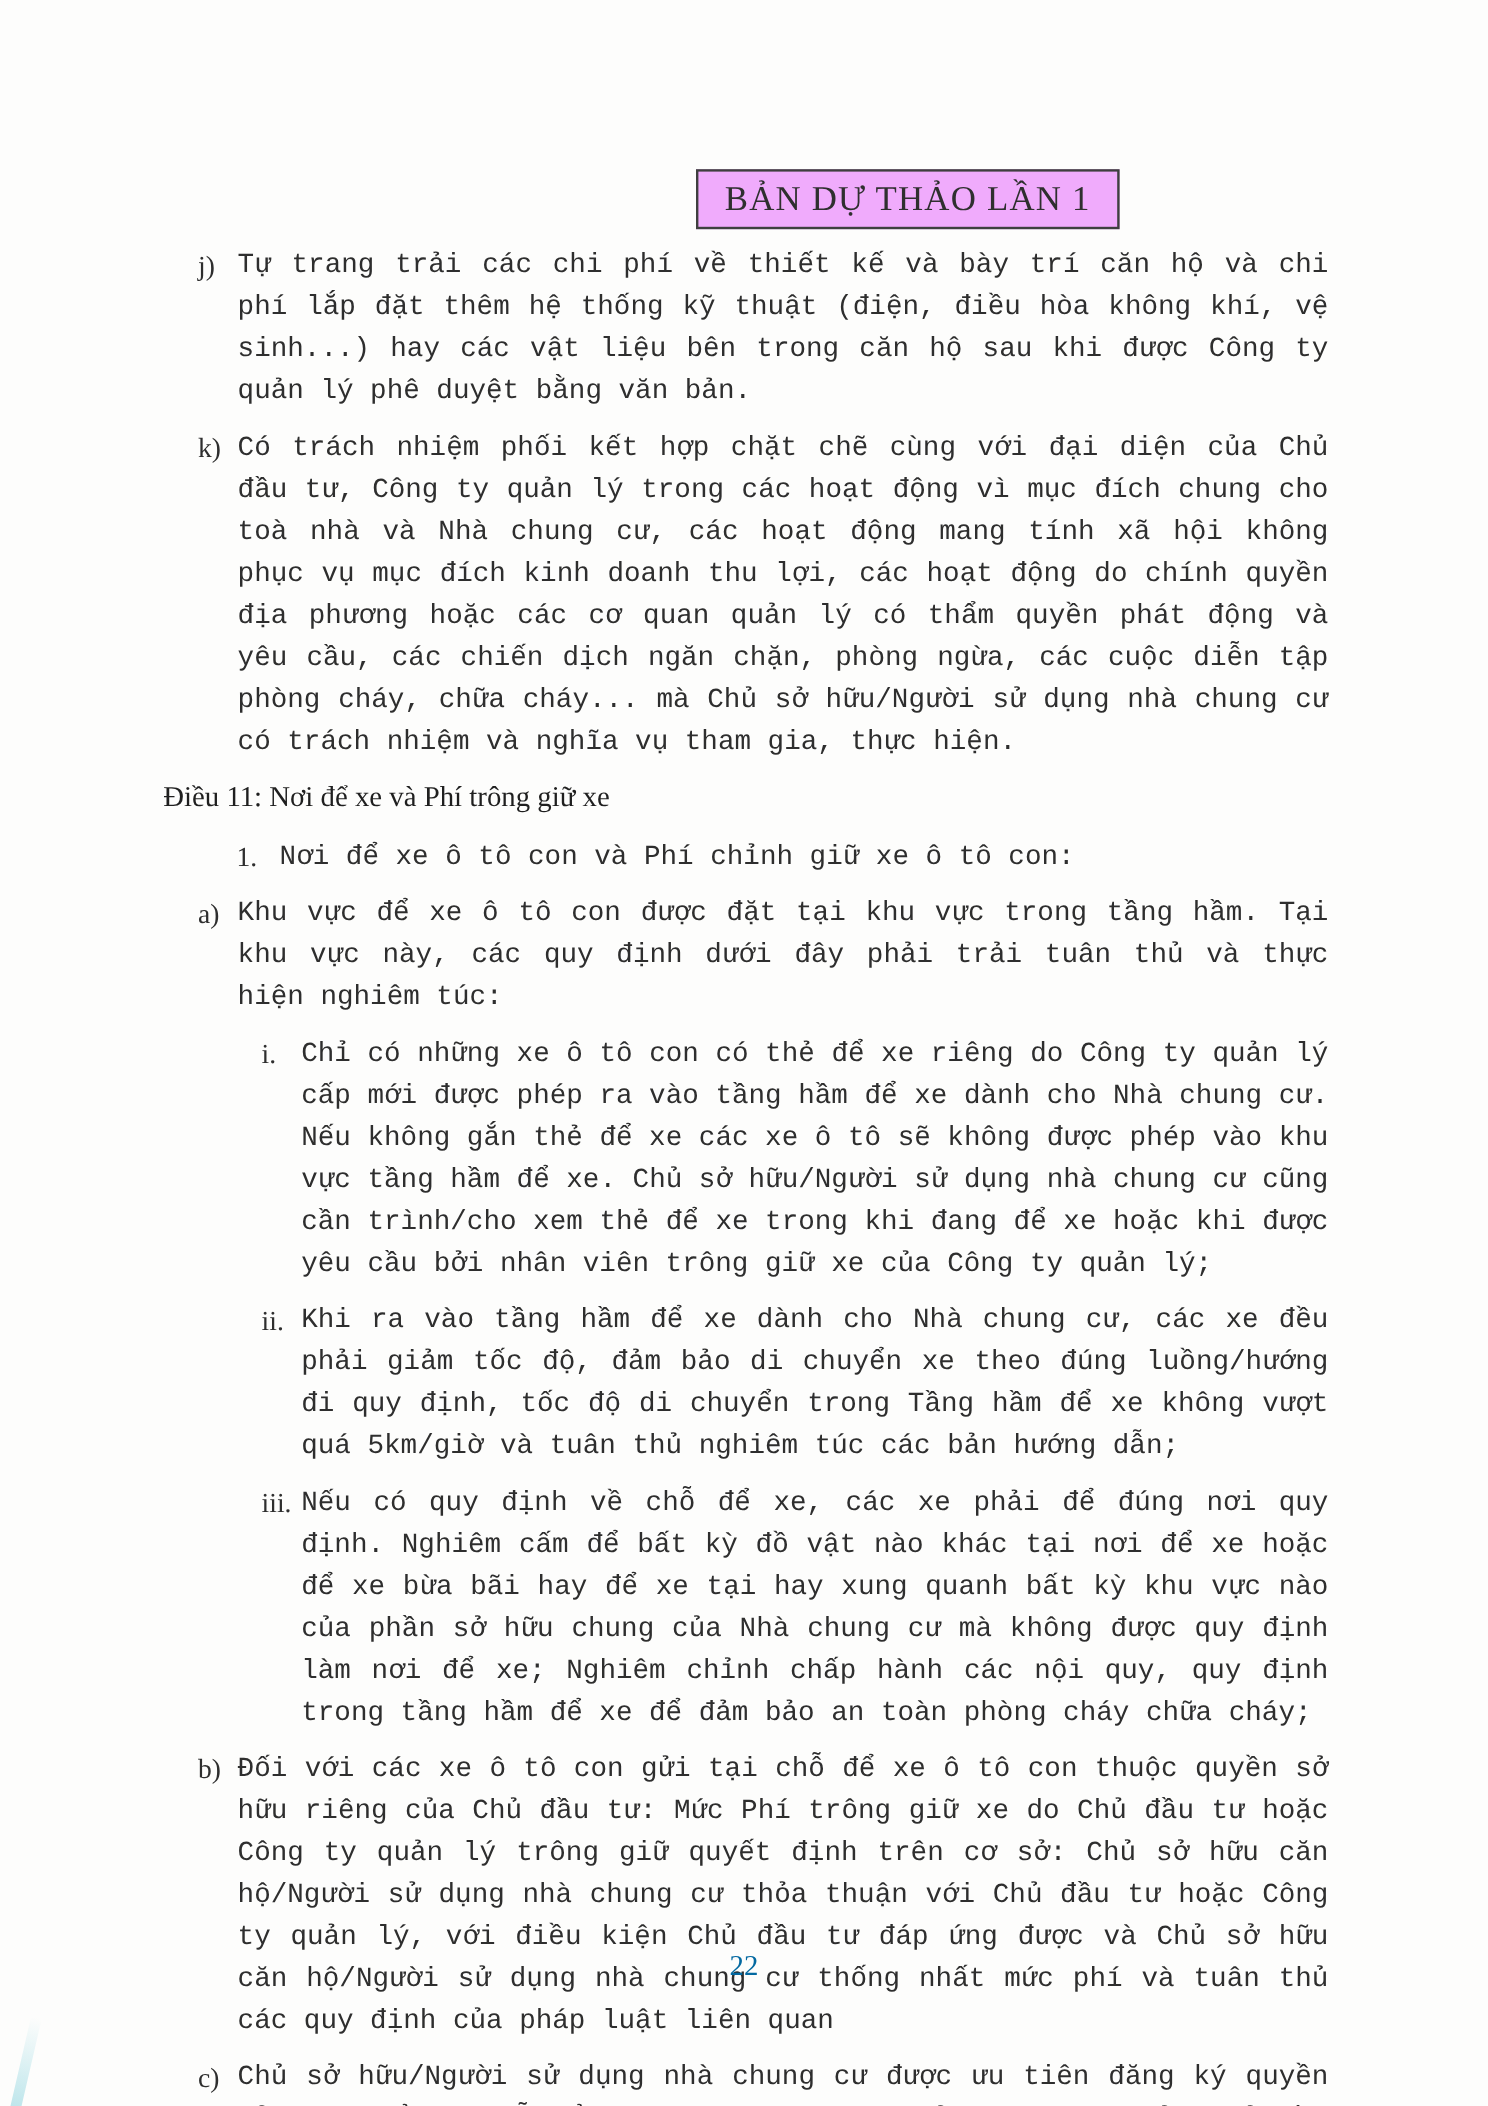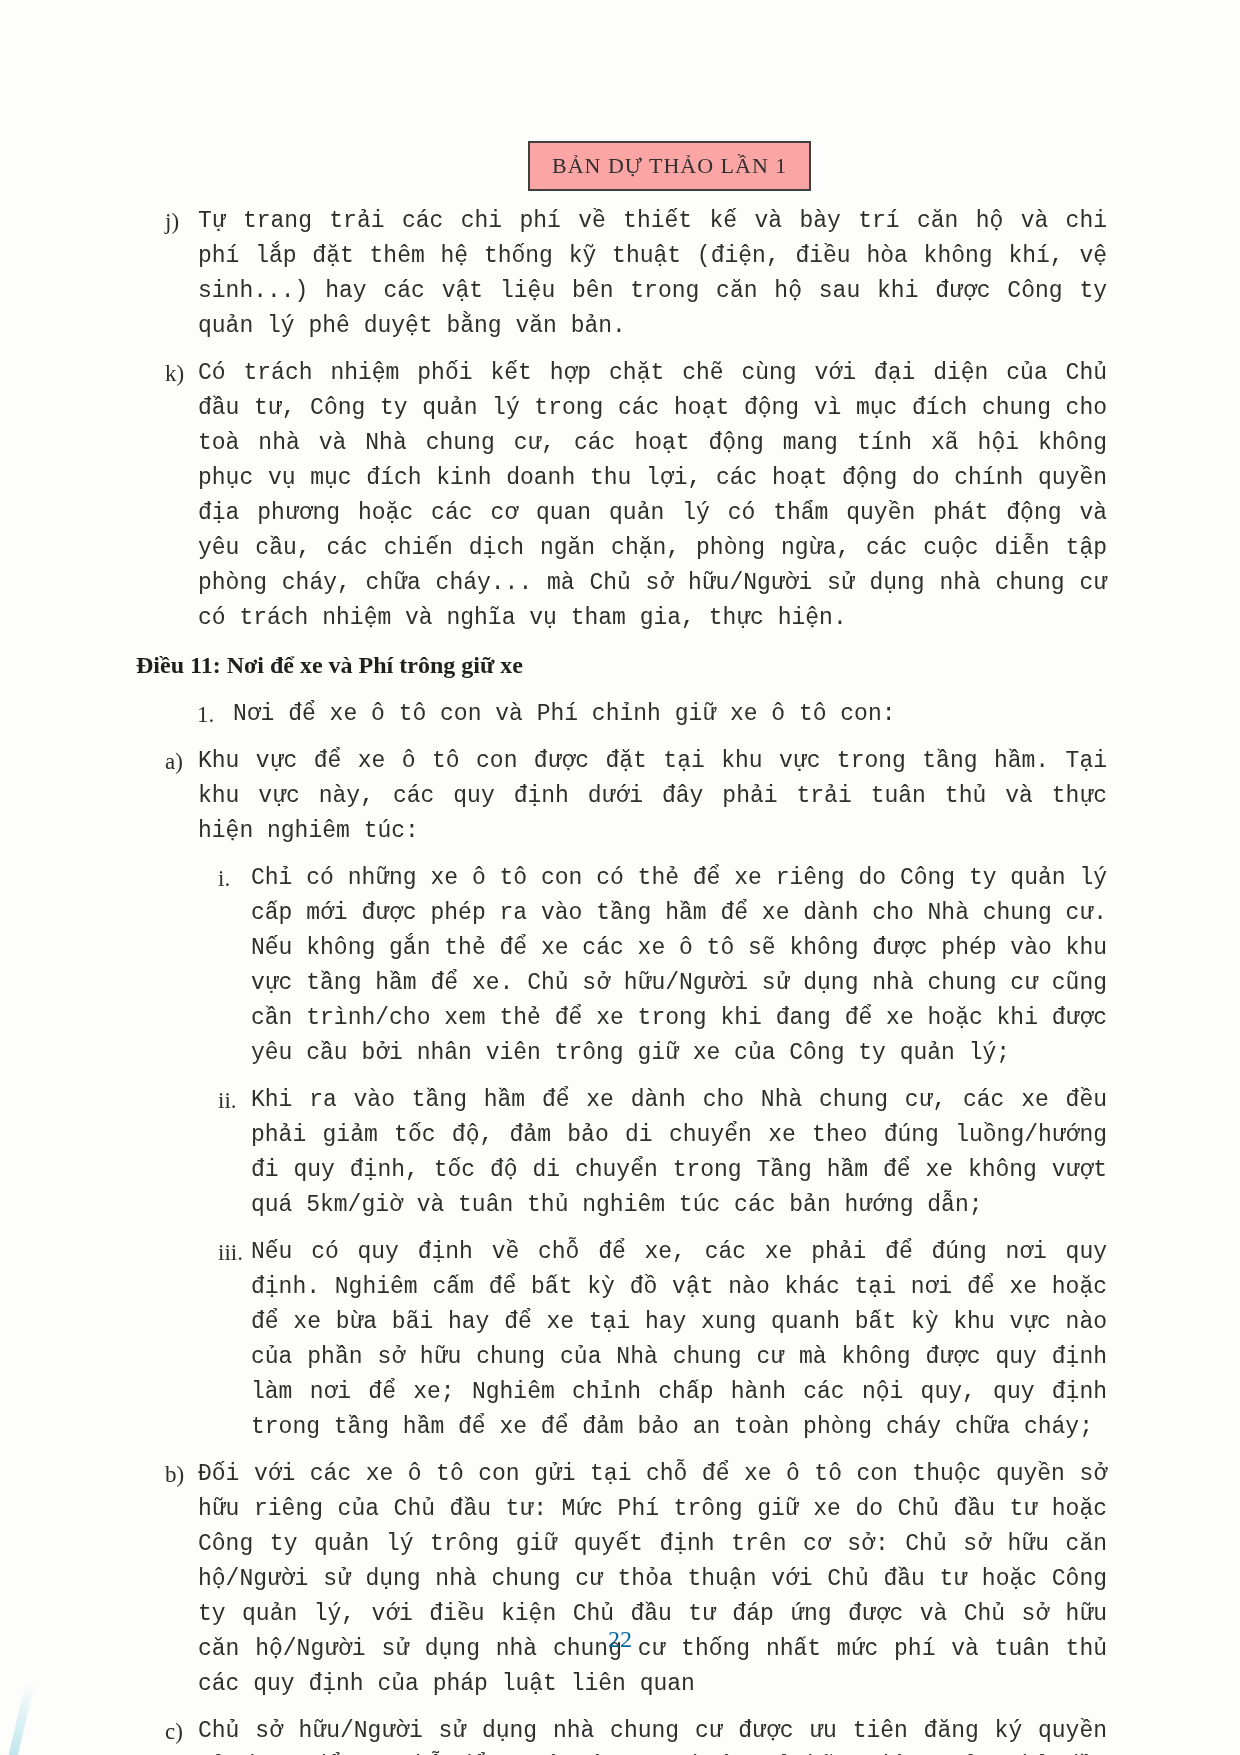--- a/index.html
+++ b/index.html
@@ -6,41 +6,41 @@
   .page {
     position:relative;
     width:1240px; height:1755px;
     margin:0 auto;
     background:#fdfdfc;
     font-family:"Liberation Serif","DejaVu Serif",serif;
     color:#2e2e2e;
     overflow:hidden;
   }
   .stamp {
-    position:absolute; left:528px; top:141px;
+    position:absolute; left:580px; top:141px;
     border:2px solid #3f3f3f;
     padding:7px 22px;
-    font-size:22px; line-height:32px;
+    font-size:29px; line-height:32px;
     color:#2f2f2f; letter-spacing:1px;
     white-space:nowrap;
-    background:#fca5a5;
+    background:#f0abfc;
   }
   .doc-body {
     position:absolute; left:136px; top:204px; width:971px;
     font-size:23px; line-height:35px;
   }
   .block { display:flex; margin:0 0 12px 0; }
   .block .marker { flex:0 0 33px; }
   .block .text { flex:1; text-align:justify;font-family:Liberation Mono, monospace; }
   .item { margin-left:29px; }
   .num  { margin-left:61px; }
   .num .marker { flex:0 0 36px; }
   .sub  { margin-left:82px; }
   .heading {
-    font-weight:bold; font-size:24px; line-height:35px;
+    font-weight:normal; font-size:24px; line-height:35px;
     color:#1f1f1f; margin:4px 0 14px 0;
   }
   .pageno {
     position:absolute; top:1626px; left:0; width:100%;
     text-align:center; font-size:24px; color:#0369a1;
   }
   .scan-artifact {
     position:absolute; left:16px; top:1680px;
     width:9px; height:88px;
     background:linear-gradient(to bottom, rgba(130,205,215,0.0), rgba(110,200,214,0.5));

